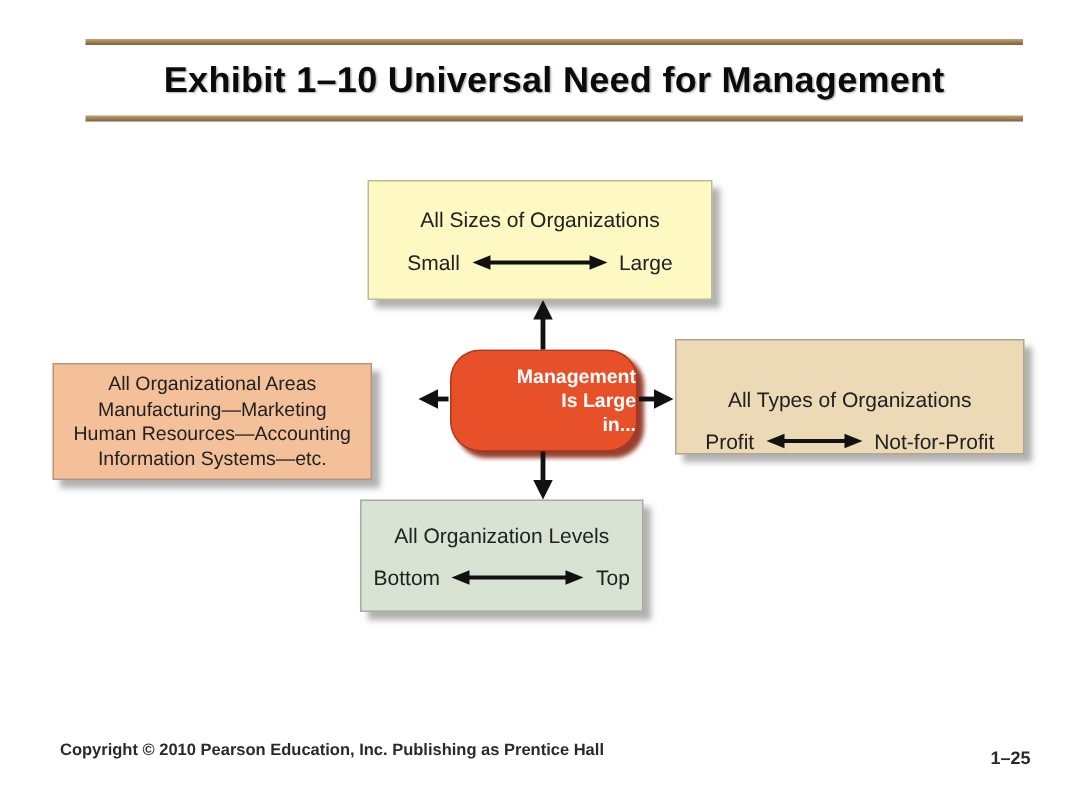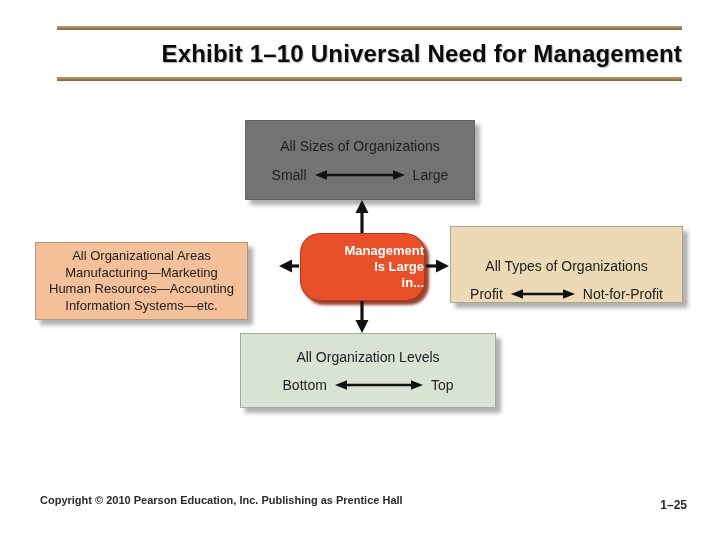--- a/index.html
+++ b/index.html
@@ -6,36 +6,36 @@
   html,body { width:720px; height:540px; }
   body { font-family:"Liberation Sans", sans-serif; background:#ffffff; }
   .slide { position:relative; width:720px; height:540px; background:#ffffff; overflow:hidden; }
 
   
   .rule { position:absolute; left:57px; width:625px; height:4px;
           background:linear-gradient(#c2a173, #7d5f3d); }
   .rule-top { top:26px; }
   .rule-bottom { top:77px; }
   .slide-title { position:absolute; left:57px; top:31px; width:625px; height:46px;
-                 text-align:right; font-size:24px; font-weight:bold; color:#0b0b0b;
+                 text-align:center; font-size:24px; font-weight:bold; color:#0b0b0b;
                  line-height:46px; letter-spacing:0.2px;
                  text-shadow:1px 1px 1px #b9b9b9; }
 
   
   .dbox { position:absolute; border:1px solid rgba(70,70,70,0.35);
           box-shadow:5px 5px 4px rgba(125,125,125,0.6);
           display:flex; flex-direction:column; align-items:center; justify-content:center;
           color:#212121; }
   .dbox .box-title { font-size:14px; }
   .label-row { display:flex; align-items:center; gap:7px; font-size:14px; }
 
   .top-box    { left:245px; top:120px; width:230px; height:80px; gap:13px; }
   .left-box   { left:35px;  top:242px; width:213px; height:78px; font-size:13px; line-height:16.5px; text-align:right; }
   .right-box  { left:450px; top:226px; width:233px; height:77px; gap:12px; }
-  .bottom-box { left:240px; top:333px; width:256px; height:75px; gap:12px; }
+  .bottom-box { left:240px; top:333px; width:189px; height:75px; gap:12px; }
 
   .center-box { position:absolute; left:300px; top:233px; width:125px; height:68px;
                 border-radius:20px; border:1px solid rgba(120,30,15,0.5);
                 box-shadow:4px 4px 3px rgba(140,43,24,0.9);
                 display:flex; flex-direction:column; align-items:flex-end; justify-content:center;
                 color:#ffffff; font-weight:bold; font-size:13px; line-height:16px; }
 
   .arrow-overlay { position:absolute; left:0; top:0; width:720px; height:540px; pointer-events:none; }
 
   .double-arrow { display:block; }
@@ -48,21 +48,21 @@
 </style>
 </head>
 <body>
 
 <div class="slide">
 
   <div class="rule rule-top"></div>
   <div class="slide-title">Exhibit 1–10 Universal Need for Management</div>
   <div class="rule rule-bottom"></div>
 
-  <div class="dbox top-box" style="background-color: #737373;">
+  <div class="dbox top-box" style="background-color: #fef9c3;">
     <div class="box-title">All Sizes of Organizations</div>
     <div class="label-row">
       <span>Small</span>
       <svg class="double-arrow" width="92" height="12" viewBox="0 0 92 12">
         <line x1="10" y1="6" x2="82" y2="6" stroke="#111" stroke-width="2.6"></line>
         <polygon points="1,6 13,1.2 13,10.8" fill="#111"></polygon>
         <polygon points="91,6 79,1.2 79,10.8" fill="#111"></polygon>
       </svg>
       <span>Large</span>
     </div>

